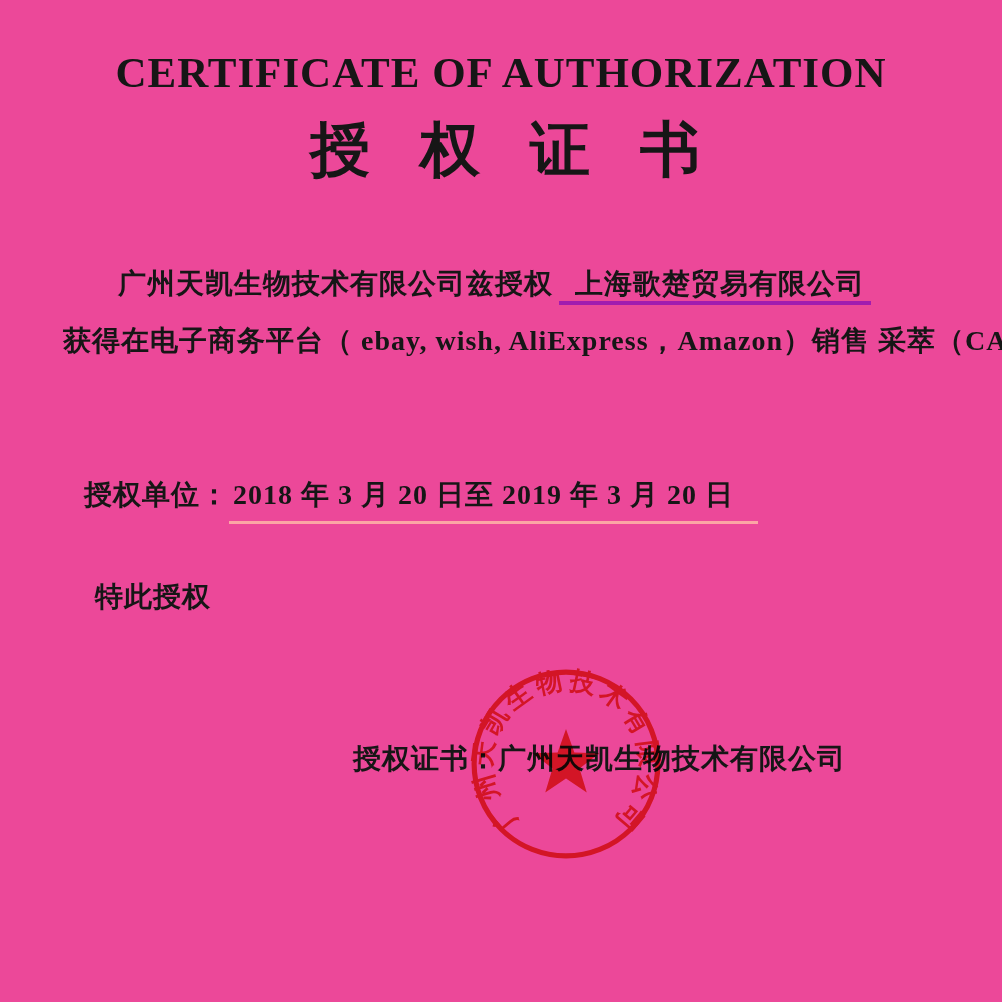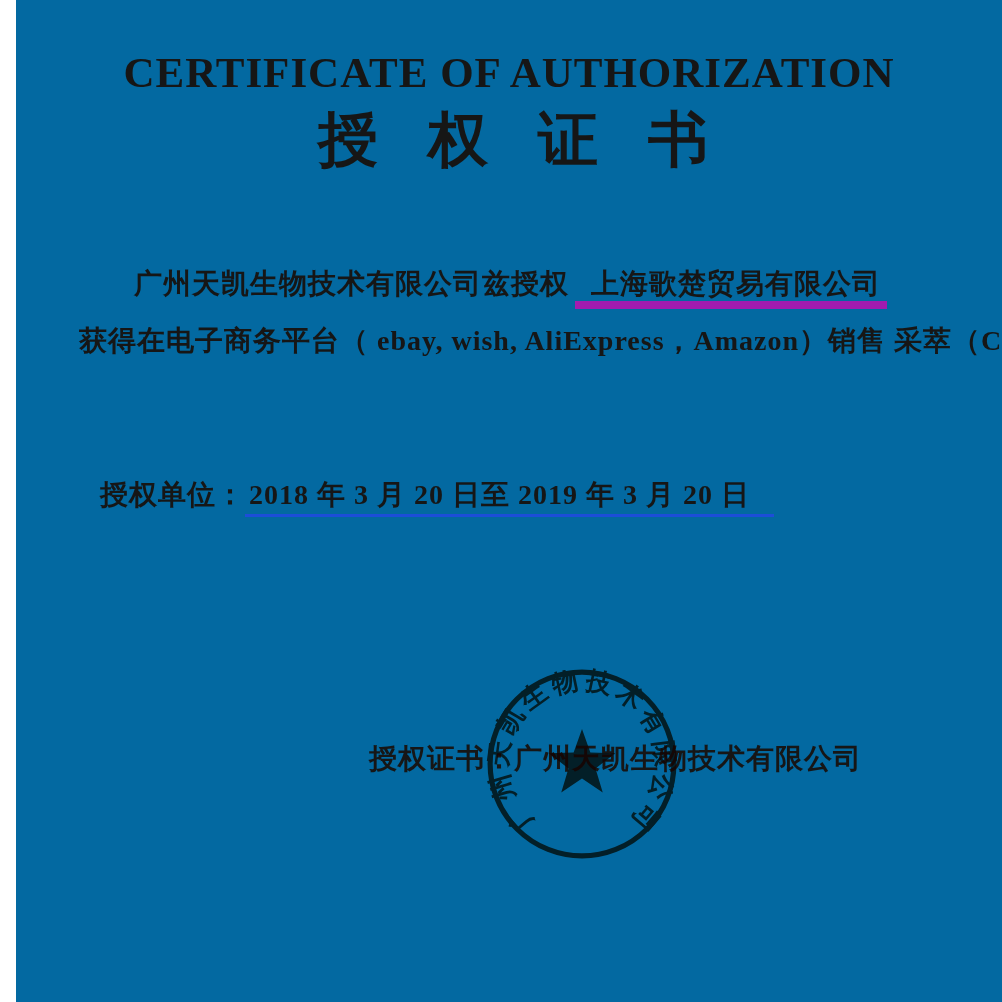--- a/index.html
+++ b/index.html
@@ -7,65 +7,64 @@
   body {
     background: #ffffff;
     font-family: "Liberation Serif", "DejaVu Serif", serif;
     color: #161616;
     position: relative;
     overflow: hidden;
   }
   .page {
     position: absolute;
     inset: 0;
-    background: #0369a1;
-    margin-left: 16px;
+    background: #ec4899;
   }
   .title-en {
     position: absolute;
     top: 48px;
     left: 0;
     width: 100%;
     text-align: center;
     font-size: 43px;
     font-weight: bold;
     letter-spacing: 1px;
     white-space: nowrap;
   }
   .title-zh {
     position: absolute;
-    top: 100px;
+    top: 110px;
     left: 0;
     width: 100%;
     text-align: center;
     font-size: 60px;
     font-weight: bold;
     letter-spacing: 50px;
     text-indent: 58px;
     white-space: nowrap;
   }
   .body-line {
     position: absolute;
     font-size: 28px;
     font-weight: bold;
     white-space: nowrap;
     letter-spacing: 1px;
   }
   .line1 { left: 118px; top: 265px; }
   .line2 { left: 63px;  top: 322px; }
   .line3 { left: 63px;  top: 370px; }
   .u-company {
-    border-bottom: 8px solid #a21caf;
+    border-bottom: 4px solid #a21caf;
     padding: 0 6px 2px 16px;
     margin-left: 6px;
   }
   .period-line { left: 84px; top: 476px; }
   .u-period {
-    border-bottom: 3px solid #1d4ed8;
-    padding: 0 24px 4px 4px;
+    border-bottom: 3px solid #fca5a5;
+    padding: 0 24px 11px 4px;
   }
   .hereby-line { left: 95px; top: 578px; }
   .sig-unit-line { left: 353px; top: 740px; }
   .sig-date-line { left: 397px; top: 794px; }
   .seal {
     position: absolute;
     left: 470px;
     top: 668px;
     width: 192px;
     height: 192px;
@@ -86,20 +85,21 @@
     <span>广州天凯生物技术有限公司兹授权</span><span class="u-company">上海歌楚贸易有限公司</span>
   </div>
 
   <div class="body-line line2">获得在电子商务平台（ ebay, wish, AliExpress，Amazon）销售 采萃（CAICUI）</div>
 
 
   <div class="body-line period-line">
     <span>授权单位：</span><span class="u-period">2018 年 3 月 20 日至 2019 年 3 月 20 日</span>
   </div>
 
+  <div class="body-line hereby-line">特此授权</div>
 
   <div class="body-line sig-unit-line">
     <span>授权证书：</span><span>广州天凯生物技术有限公司</span>
   </div>
 
 
   <svg class="seal" viewBox="0 0 186 186" aria-hidden="true">
     <circle cx="93" cy="93" r="89" fill="none" stroke="#e23a2e" stroke-width="5"></circle>
     <polygon fill="#e23a2e" points="93,59 101.1,81.9 125.3,82.5 106.1,97.3 113.1,120.5 93,107 72.9,120.5 79.9,97.3 60.7,82.5 84.9,81.9"></polygon>
     <path id="sealTextPath" d="M 47 148 A 72 72 0 1 1 139 148" fill="none" stroke="none"></path>

